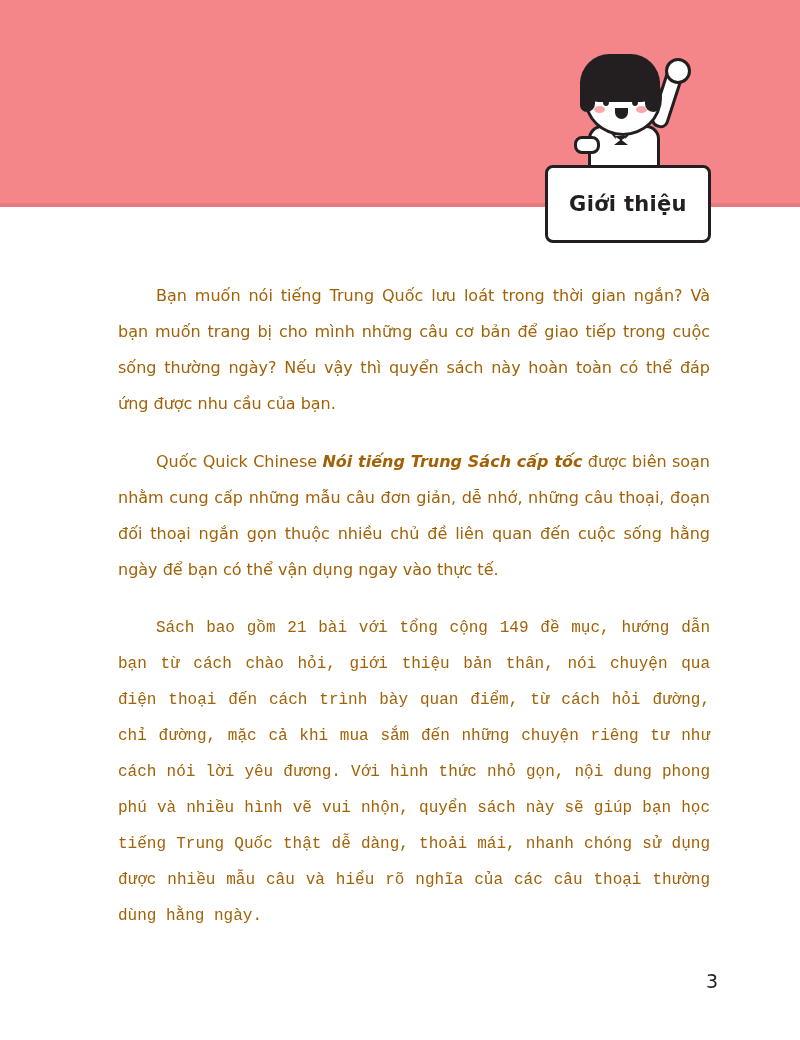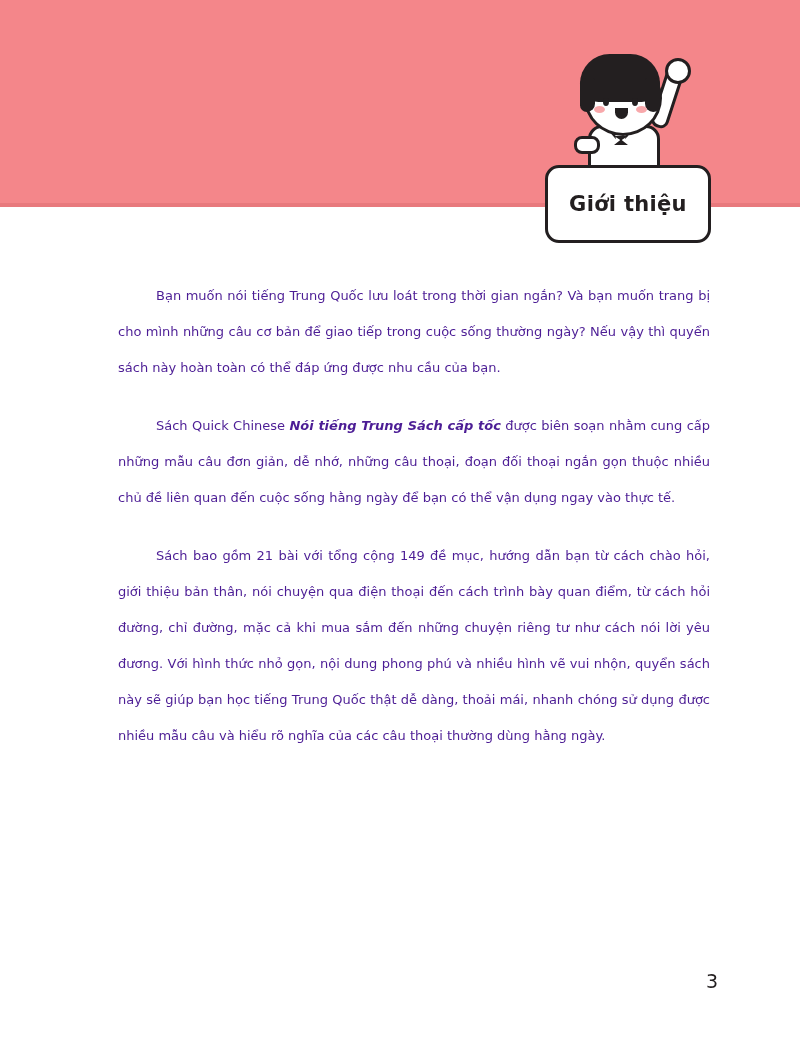--- a/index.html
+++ b/index.html
@@ -198,21 +198,21 @@
 
   
   .sign {
     position: absolute;
     left: 545px;
     top: 165px;
     width: 160px;
     height: 72px;
     background: #ffffff;
     border: 3px solid #231f20;
-    border-radius: 14px;
+    border-radius: 8px;
     display: flex;
     align-items: center;
     justify-content: center;
   }
   .sign-label {
     font-family: "DejaVu Sans", sans-serif;
     font-size: 21px;
     font-weight: bold;
     color: #231f20;
     letter-spacing: 0.3px;
@@ -221,27 +221,27 @@
   
   .content {
     position: absolute;
     left: 118px;
     top: 278px;
     width: 592px;
   }
   .para {
     margin: 0 0 22px 0;
     font-family: "DejaVu Sans", sans-serif;
-    font-size: 13px;
+    font-size: 16px;
     line-height: 36px;
-    color: #4c1d95;
+    color: #a16207;
     text-align: justify;
     text-indent: 38px;
   }
-  .para:last-child { margin-bottom: 11px; }
+  .para:last-child { margin-bottom: 11px; font-family: Liberation Mono, monospace; }
   .b { font-weight: normal; }
   .i { font-style: italic; font-weight: bold; }
 
   
   .page-number {
     position: absolute;
     right: 82px;
     bottom: 48px;
     font-family: "DejaVu Sans", sans-serif;
     font-size: 19px;
@@ -272,17 +272,17 @@
   <div class="char-cheek-r"></div>
   <div class="char-mouth"></div>
 </div>
 
 <div class="sign">
   <span class="sign-label">Giới thiệu</span>
 </div>
 
 <div class="content">
   <p class="para"><span>Bạn muốn nói tiếng Trung Quốc lưu loát trong thời gian ngắn? Và bạn muốn trang bị cho mình những câu cơ bản để giao tiếp trong cuộc sống thường ngày? Nếu vậy thì quyển sách này hoàn toàn có thể đáp ứng được nhu cầu của bạn.</span></p>
-  <p class="para"><span>Sách </span><span class="b">Quick Chinese</span><span> </span><span class="i">Nói tiếng Trung Sách cấp tốc</span><span> được biên soạn nhằm cung cấp những mẫu câu đơn giản, dễ nhớ, những câu thoại, đoạn đối thoại ngắn gọn thuộc nhiều chủ đề liên quan đến cuộc sống hằng ngày để bạn có thể vận dụng ngay vào thực tế.</span></p>
+  <p class="para"><span>Quốc </span><span class="b">Quick Chinese</span><span> </span><span class="i">Nói tiếng Trung Sách cấp tốc</span><span> được biên soạn nhằm cung cấp những mẫu câu đơn giản, dễ nhớ, những câu thoại, đoạn đối thoại ngắn gọn thuộc nhiều chủ đề liên quan đến cuộc sống hằng ngày để bạn có thể vận dụng ngay vào thực tế.</span></p>
   <p class="para"><span>Sách bao gồm 21 bài với tổng cộng 149 đề mục, hướng dẫn bạn từ cách chào hỏi, giới thiệu bản thân, nói chuyện qua điện thoại đến cách trình bày quan điểm, từ cách hỏi đường, chỉ đường, mặc cả khi mua sắm đến những chuyện riêng tư như cách nói lời yêu đương. Với hình thức nhỏ gọn, nội dung phong phú và nhiều hình vẽ vui nhộn, quyển sách này sẽ giúp bạn học tiếng Trung Quốc thật dễ dàng, thoải mái, nhanh chóng sử dụng được nhiều mẫu câu và hiểu rõ nghĩa của các câu thoại thường dùng hằng ngày.</span></p>
 </div>
 
 <div class="page-number">3</div>
 
 </body></html>

